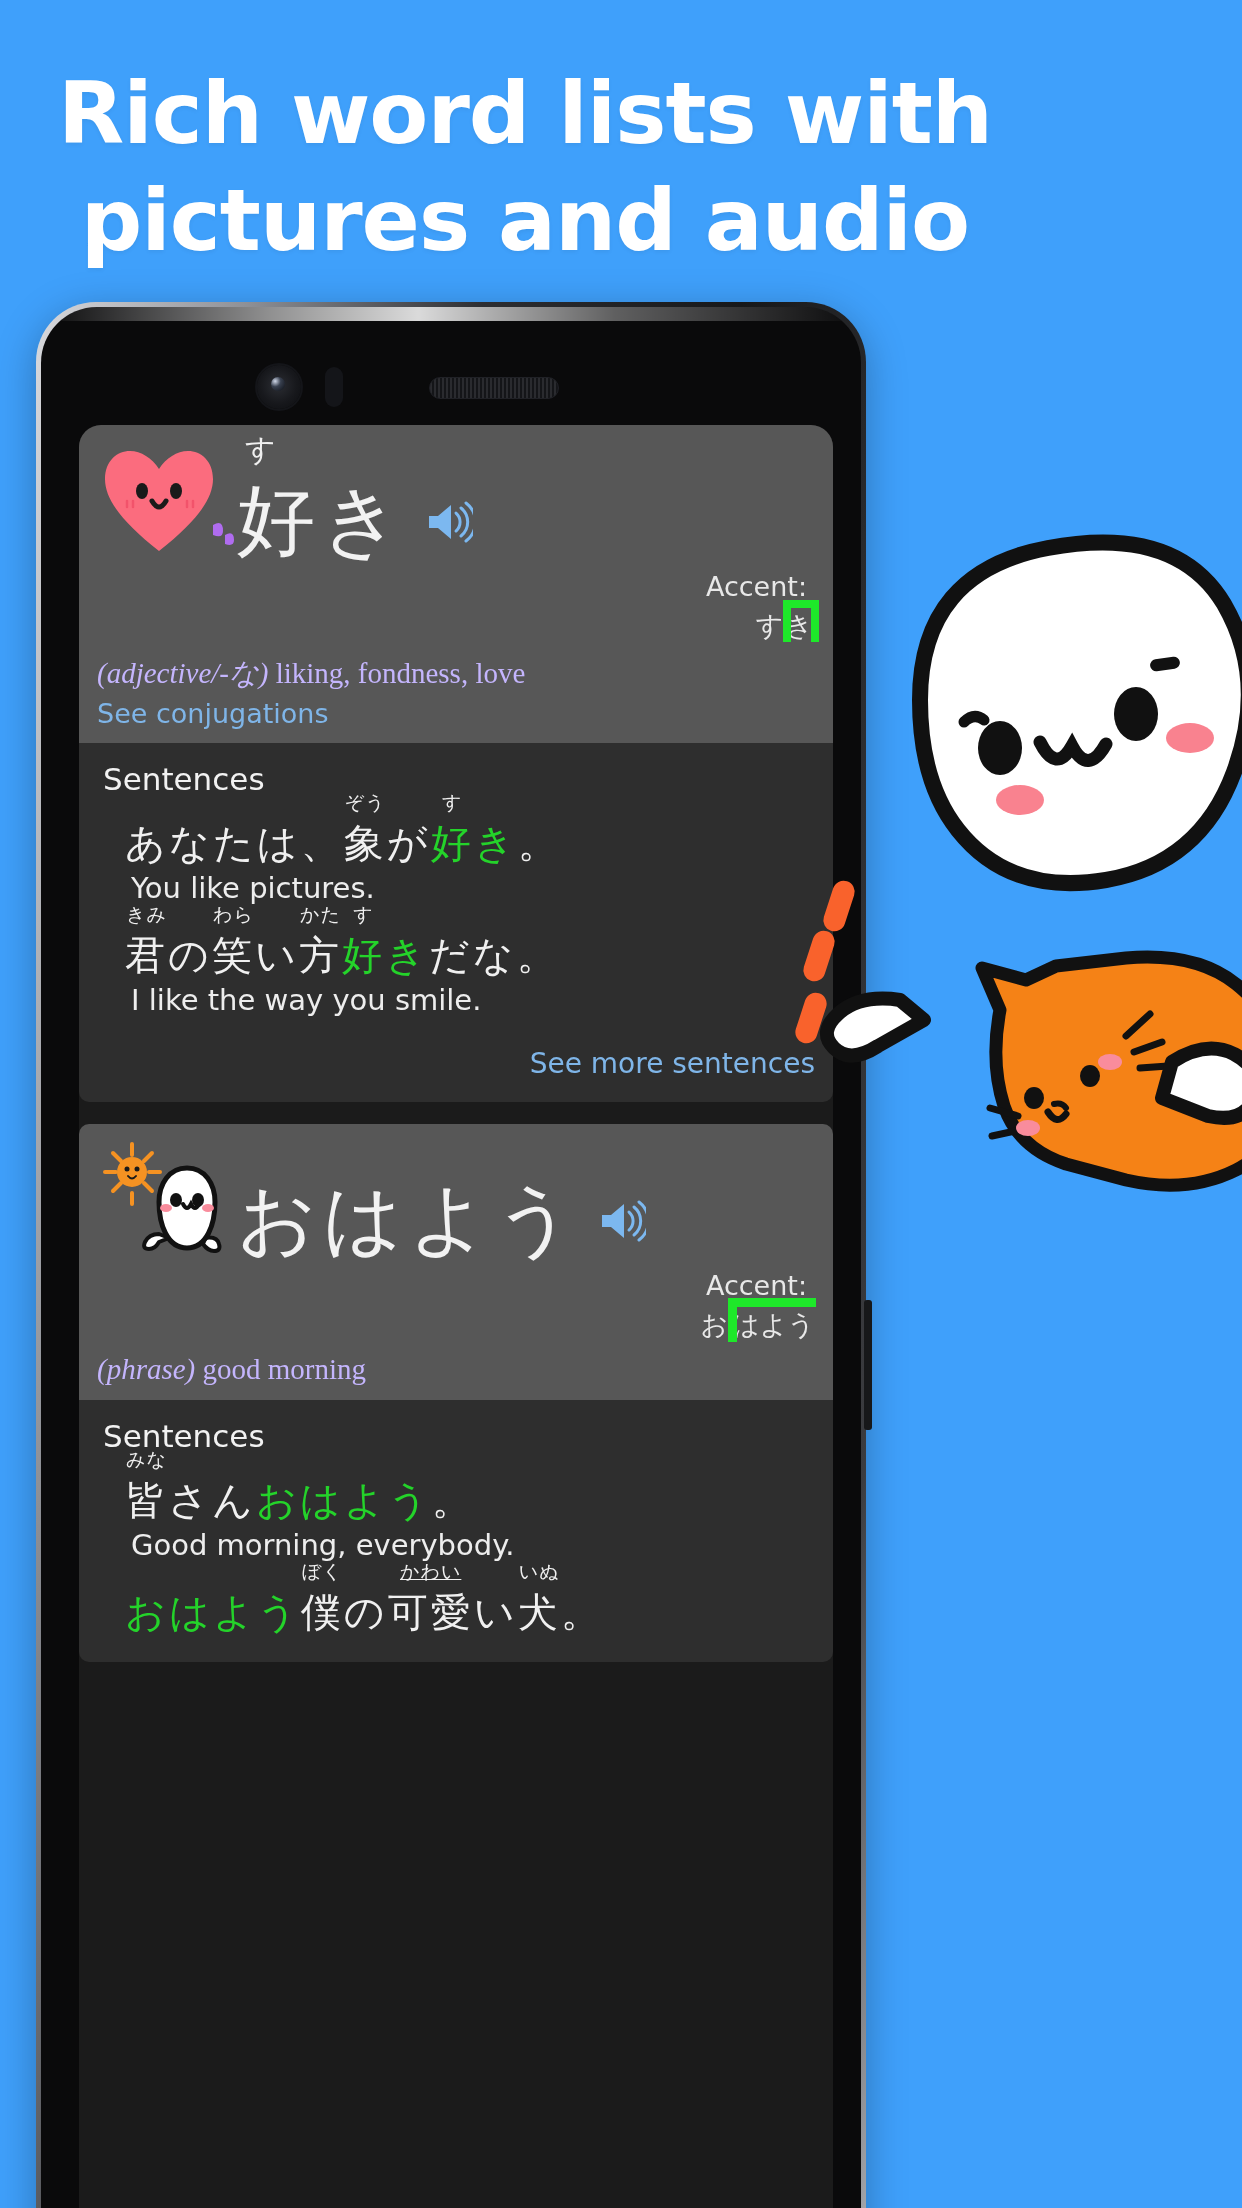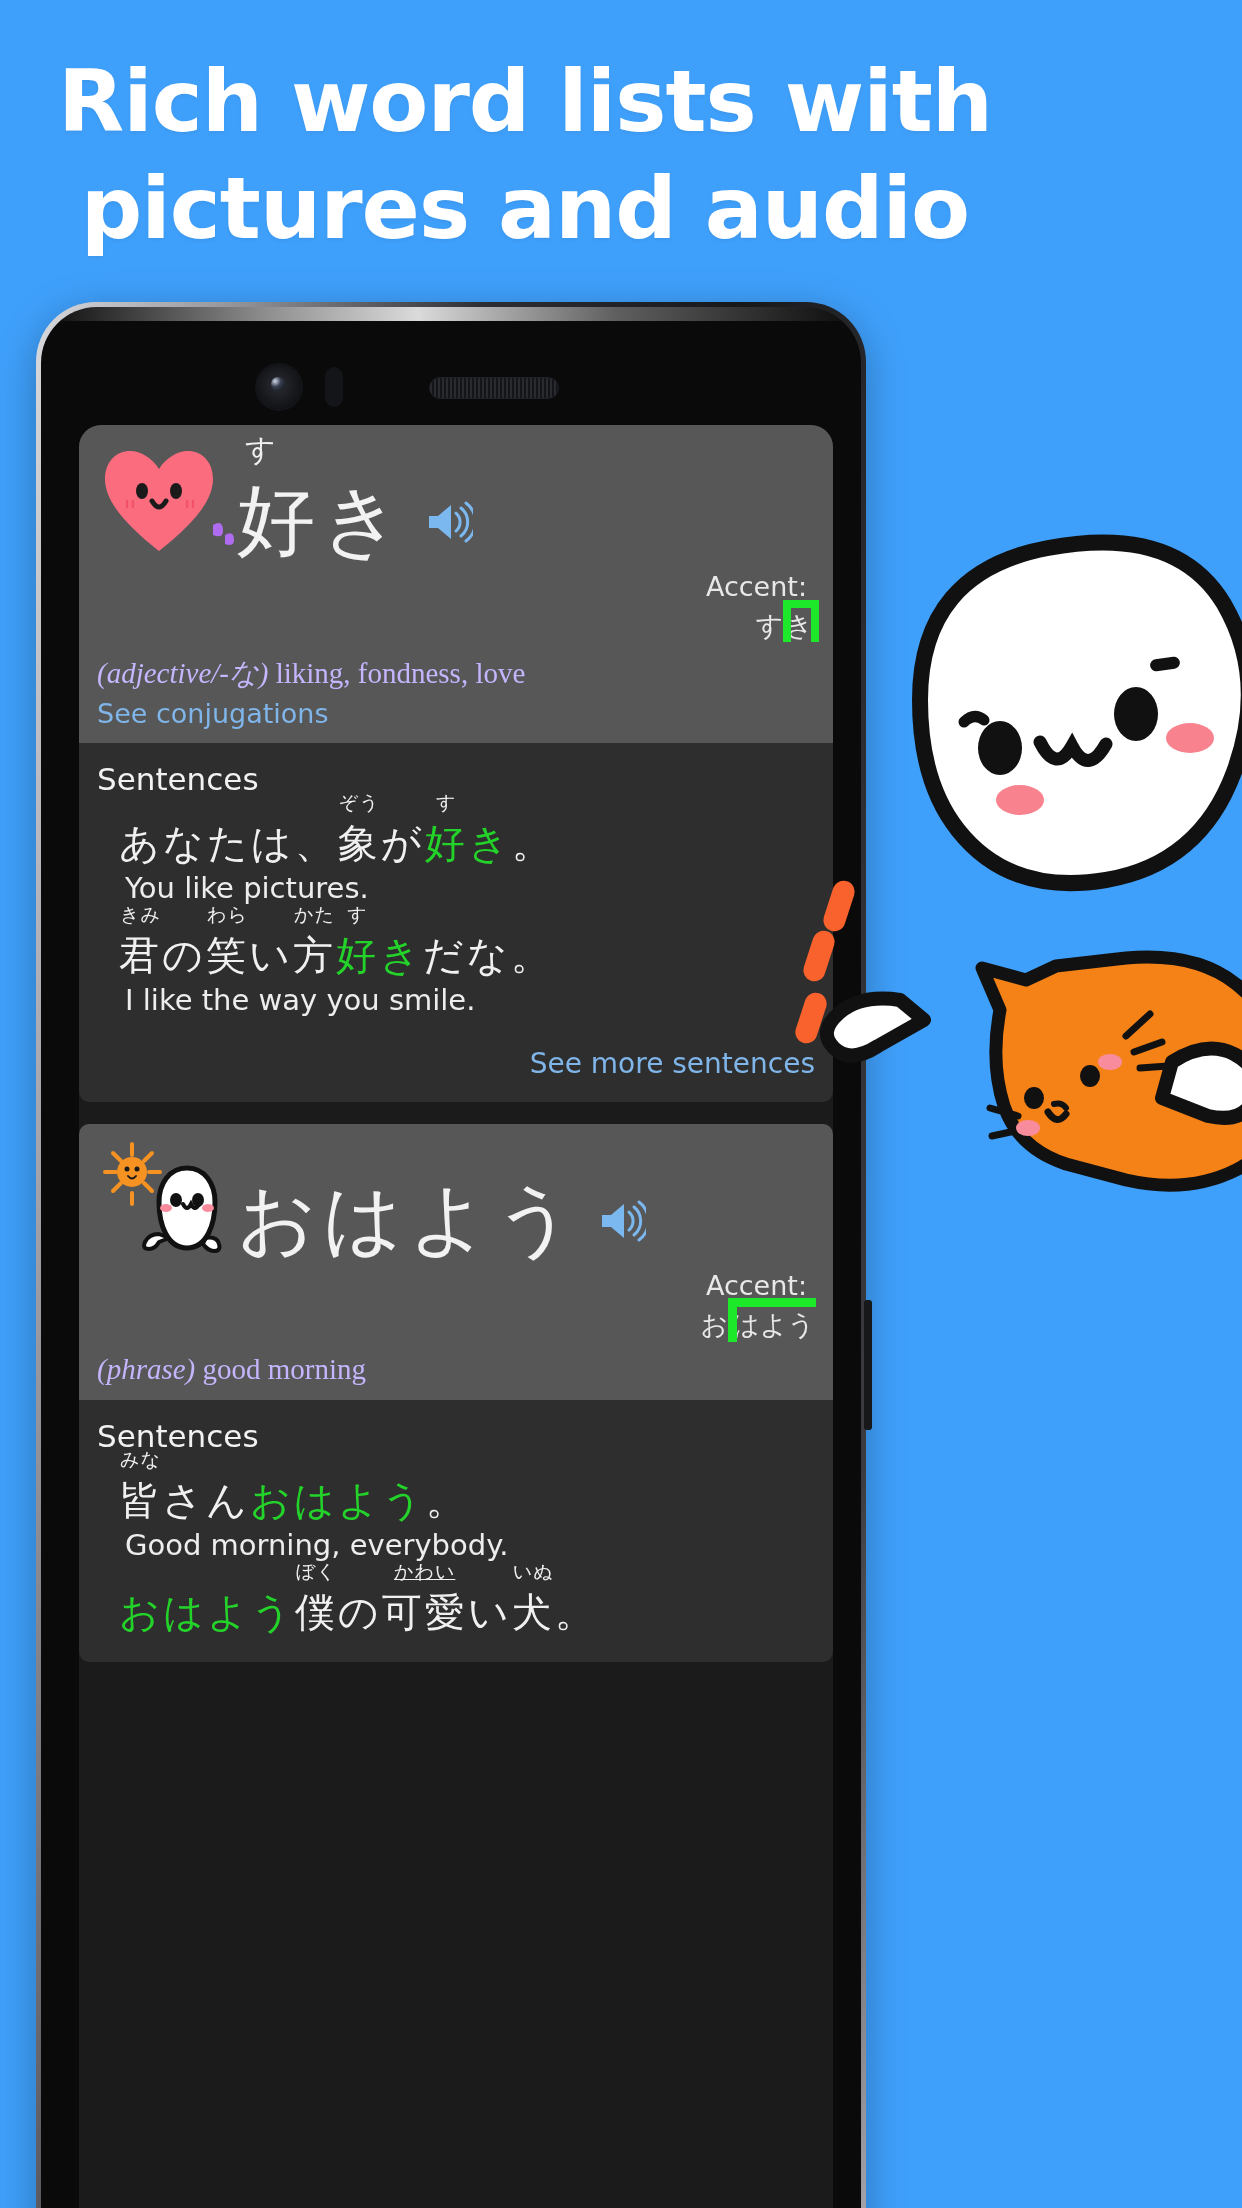--- a/index.html
+++ b/index.html
@@ -7,21 +7,21 @@
   body {
     font-family: "Liberation Sans", sans-serif;
     background: #3fa0fb;
     overflow: hidden;
     position: relative;
   }
 
   
   .headline {
     position: absolute;
-    top: 48px; left: 0; width: 1050px;
+    top: 60px; left: 0; width: 1050px;
     text-align: center;
     color: #ffffff;
     font-family: "DejaVu Sans", sans-serif;
     font-weight: bold;
     font-size: 86px;
     line-height: 1.24;
     letter-spacing: -1px;
     text-shadow: 0 2px 4px rgba(0,0,0,0.06);
   }
   .headline .l1, .headline .l2 { display: block; }
@@ -148,21 +148,21 @@
   .link {
     color: #7fb5e8;
     font-size: 27px;
     margin-top: 4px;
     font-family: "DejaVu Sans", sans-serif;
   }
 
   .sent-block {
     background: #2e2e2e;
     border-radius: 0 0 10px 10px;
-    padding: 18px 18px 22px 18px;
+    padding: 18px 18px 22px 24px;
   }
   .sent-title {
     color: #f2f2f2;
     font-size: 31px;
     margin-bottom: 26px;
     font-family: "DejaVu Sans", sans-serif;
   }
   .jp-sentence {
     font-family: "DejaVu Sans", sans-serif;
     font-size: 40px;

